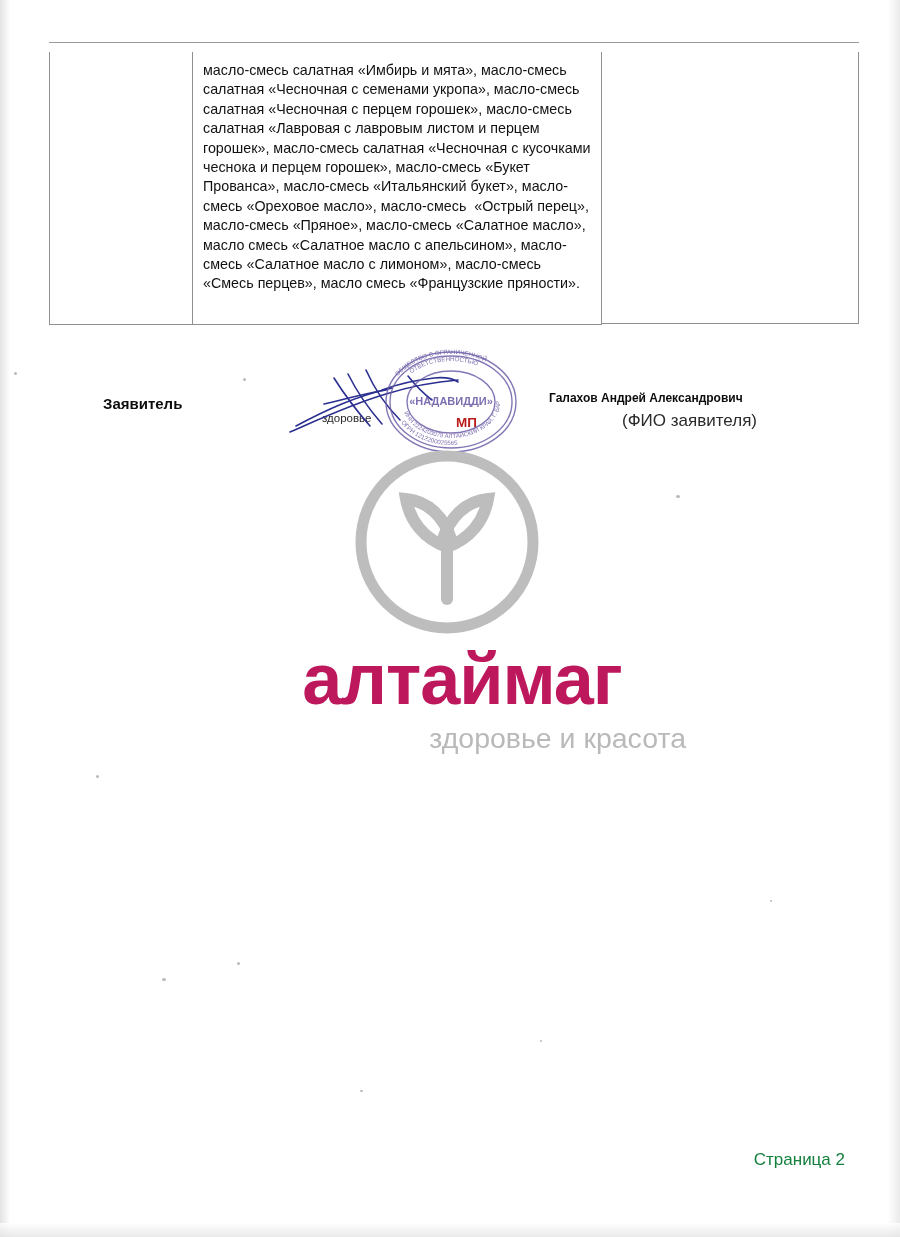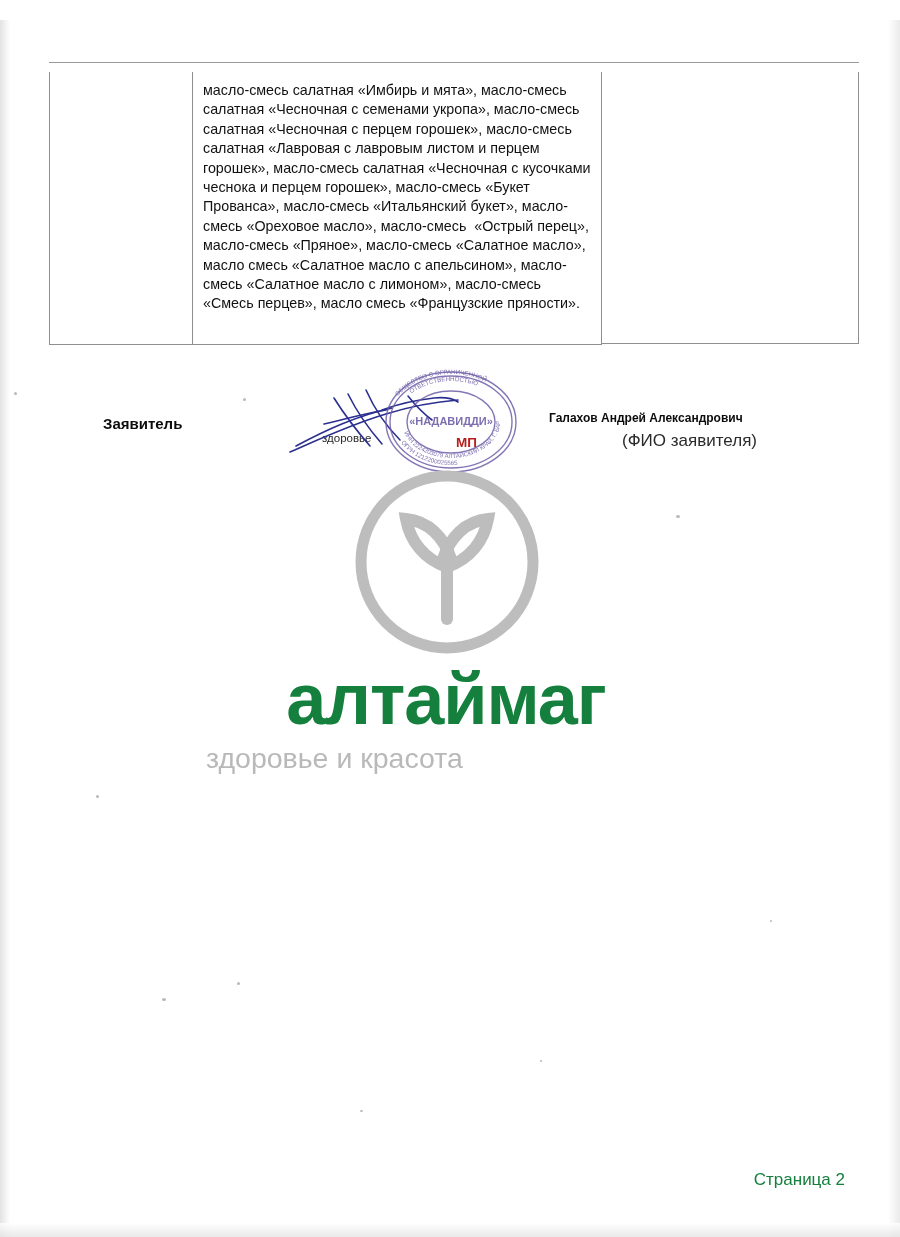--- a/index.html
+++ b/index.html
@@ -14,21 +14,20 @@
     font-family: "Liberation Sans", sans-serif;
     color: #0e0e0e;
     overflow: hidden;
   }
 
   
   .page {
     position: absolute;
     inset: 0;
     background: #ffffff;
-    margin-top: 20px;
   }
   .scan-edge-left {
     position: absolute;
     left: 0; top: 0; bottom: 0;
     width: 10px;
     background: linear-gradient(to right, #d9d9d9, #ffffff);
     opacity: .75;
   }
   .scan-edge-right {
     position: absolute;
@@ -177,36 +176,36 @@
   }
   .wm-mark {
     position: absolute;
     left: 146px;
     top: 0;
     width: 190px;
     height: 190px;
   }
   .wm-title {
     position: absolute;
-    left: 0;
+    left: 16px;
     top: 196px;
     width: 480px;
     text-align: center;
     font-size: 72px;
     font-weight: bold;
     letter-spacing: -1px;
-    color: #15803d;
+    color: #be185d;
     line-height: 1;
   }
   .wm-sub {
     position: absolute;
     left: 0;
     top: 277px;
     width: 480px;
-    text-align: left;
+    text-align: right;
     font-size: 28.5px;
     color: #b9b9b9;
     line-height: 1;
   }
 
   
   .footer-page {
     position: absolute;
     right: 55px;
     top: 1150px;

